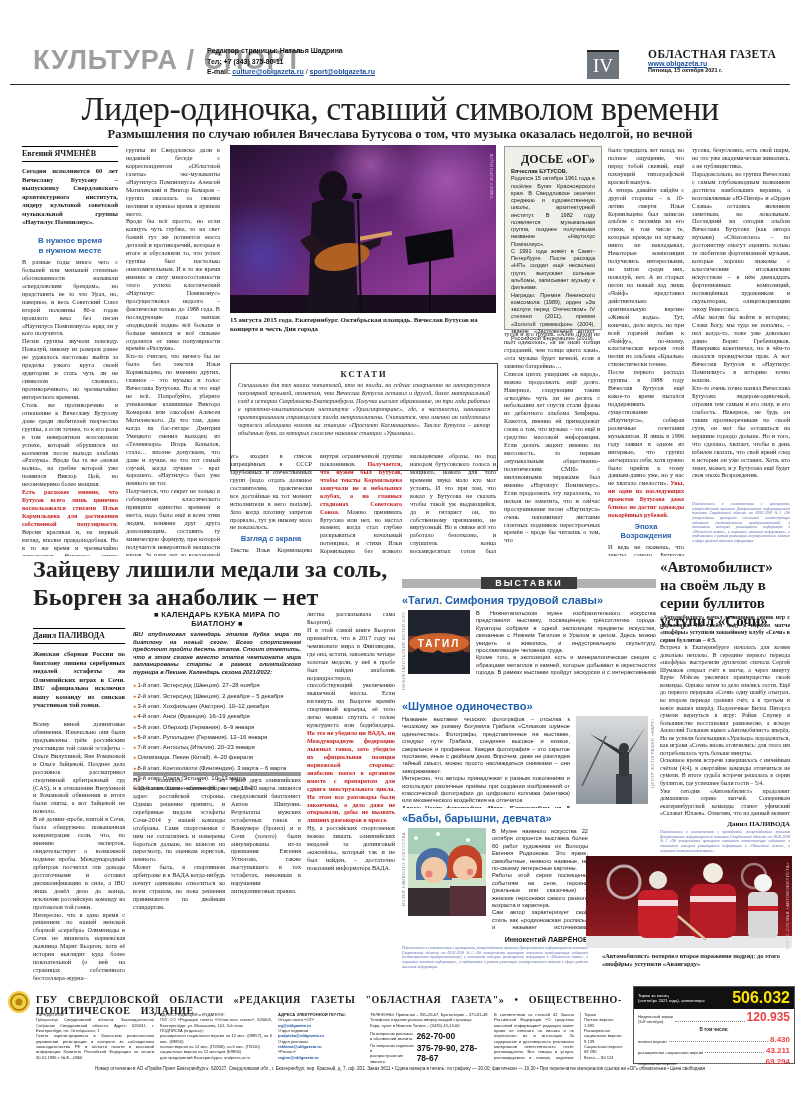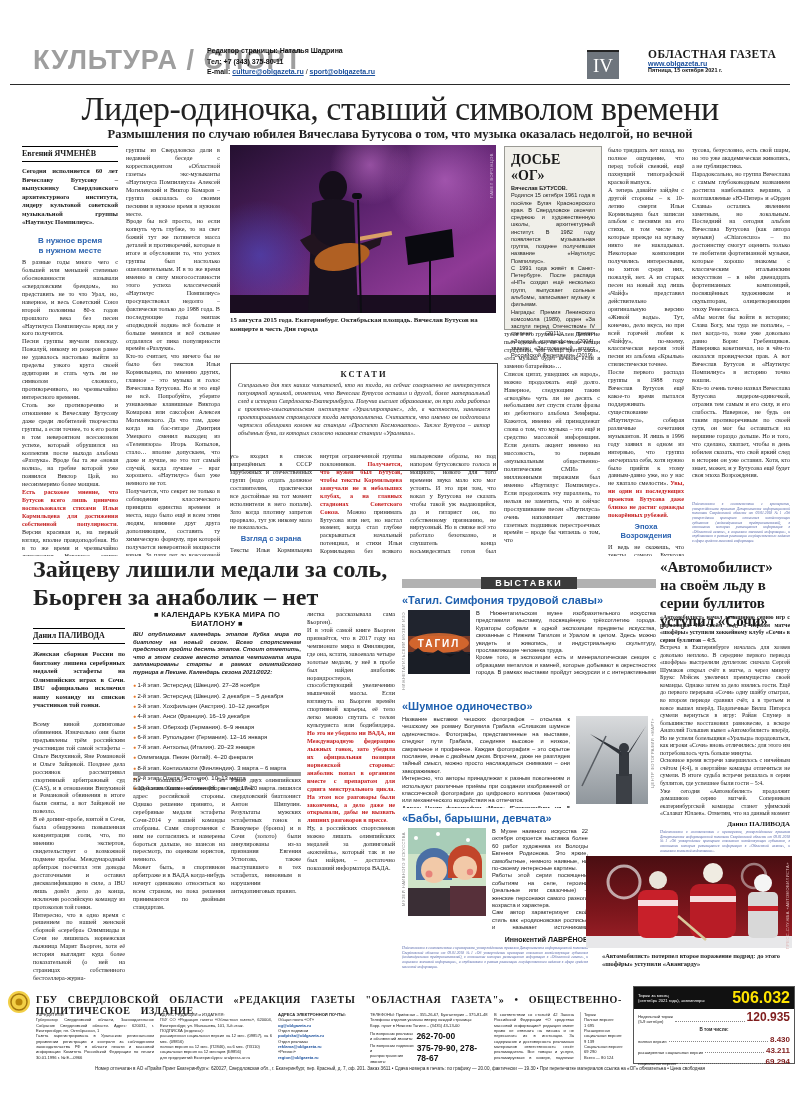--- a/index.html
+++ b/index.html
@@ -37,21 +37,21 @@
   .seg.sub{display:block;font-family:"Liberation Sans",sans-serif;color:#2b63b0;font-weight:700;
            font-size:7.6px;text-align:center;margin:3px 0;line-height:1.2;}
   .caption{font-weight:700;font-size:6.8px;line-height:1.3;}
   .vcredit{font-family:"Liberation Sans",sans-serif;font-size:4px;color:#8a8a8a;letter-spacing:.5px;
            writing-mode:vertical-rl;transform:rotate(180deg);white-space:nowrap;}
   
   .kstati{border:1px solid #444;padding:5px 7px;margin-top:18px;}
   .kstati-title{text-align:center;font-weight:700;font-size:8.5px;letter-spacing:2px;margin-bottom:3px;}
   .kstati-text{font-style:italic;font-size:6.1px;line-height:1.3;text-align:justify;white-space:pre-line;}
   .dossier{background:#f0efe9;border:1px solid #9a9a94;padding:5px 6px;font-family:"Liberation Sans",sans-serif;}
-  .dossier-title{text-align:left;font-family:"Liberation Serif",serif;font-weight:700;font-size:14px;margin-bottom:1px;}
+  .dossier-title{text-align:right;font-family:"Liberation Serif",serif;font-weight:700;font-size:12px;margin-bottom:1px;}
   .dossier-body{font-size:5.6px;line-height:1.3;text-align:justify;}
   .cal-title{font-family:"Liberation Sans",sans-serif;font-weight:700;font-size:7.6px;text-align:center;
              letter-spacing:.3px;margin-bottom:3px;}
   .cal-lead{font-weight:700;font-style:italic;font-size:5.8px;line-height:1.3;text-align:justify;
             font-family:"Liberation Sans",sans-serif;margin-bottom:4px;white-space:pre-line;}
   .cal-it{font-family:"Liberation Sans",sans-serif;font-size:5.9px;line-height:1.75;}
   .cal-it::before{content:"● ";color:#e8731f;font-size:5px;}
   .calbox{border-bottom:4px solid #9a9a9a;padding-bottom:4px;}
   
   .exh-bar{display:flex;align-items:center;height:14px;}
@@ -69,21 +69,21 @@
         text-align:justify;overflow:hidden;white-space:pre-line;}
   .fphone{font-family:"Liberation Sans",sans-serif;font-weight:700;font-size:8.5px;color:#111;}
   .fbottom{font-family:"Liberation Sans",sans-serif;font-size:4.6px;color:#222;text-align:center;}
   .cbox{border:1px solid #555;background:#fff;}
   .cbox-head{background:#111;color:#fff;display:flex;align-items:center;padding:2px 4px;gap:3px;}
   .cbox-head .lb{font-family:"Liberation Sans",sans-serif;font-size:4.2px;line-height:1.2;flex:1;white-space:pre-line;}
   .cbox-head .num{color:#ffe400;font-family:"Liberation Sans",sans-serif;font-weight:700;font-size:16px;}
   .crow{display:flex;align-items:flex-end;padding:1px 4px;gap:2px;}
   .crow .lb{font-family:"Liberation Sans",sans-serif;font-size:4.2px;line-height:1.2;white-space:pre-line;}
   .crow .fill{flex:1;border-bottom:1px dotted #888;margin-bottom:2px;}
-  .crow .num{font-family:"Liberation Sans",sans-serif;font-weight:700;color:#7f1d1d;}
+  .crow .num{font-family:"Liberation Sans",sans-serif;font-weight:700;color:#ef4444;}
   .crow.big .num{font-size:12px;}
   .crow.small .num{font-size:8px;}
   .cmid{font-family:"Liberation Sans",sans-serif;font-weight:700;font-size:4.6px;text-align:center;margin:2px 0;}
   img,svg{display:block;}
 </style>
 </head>
 <body>
 
 <div id="page">
 

